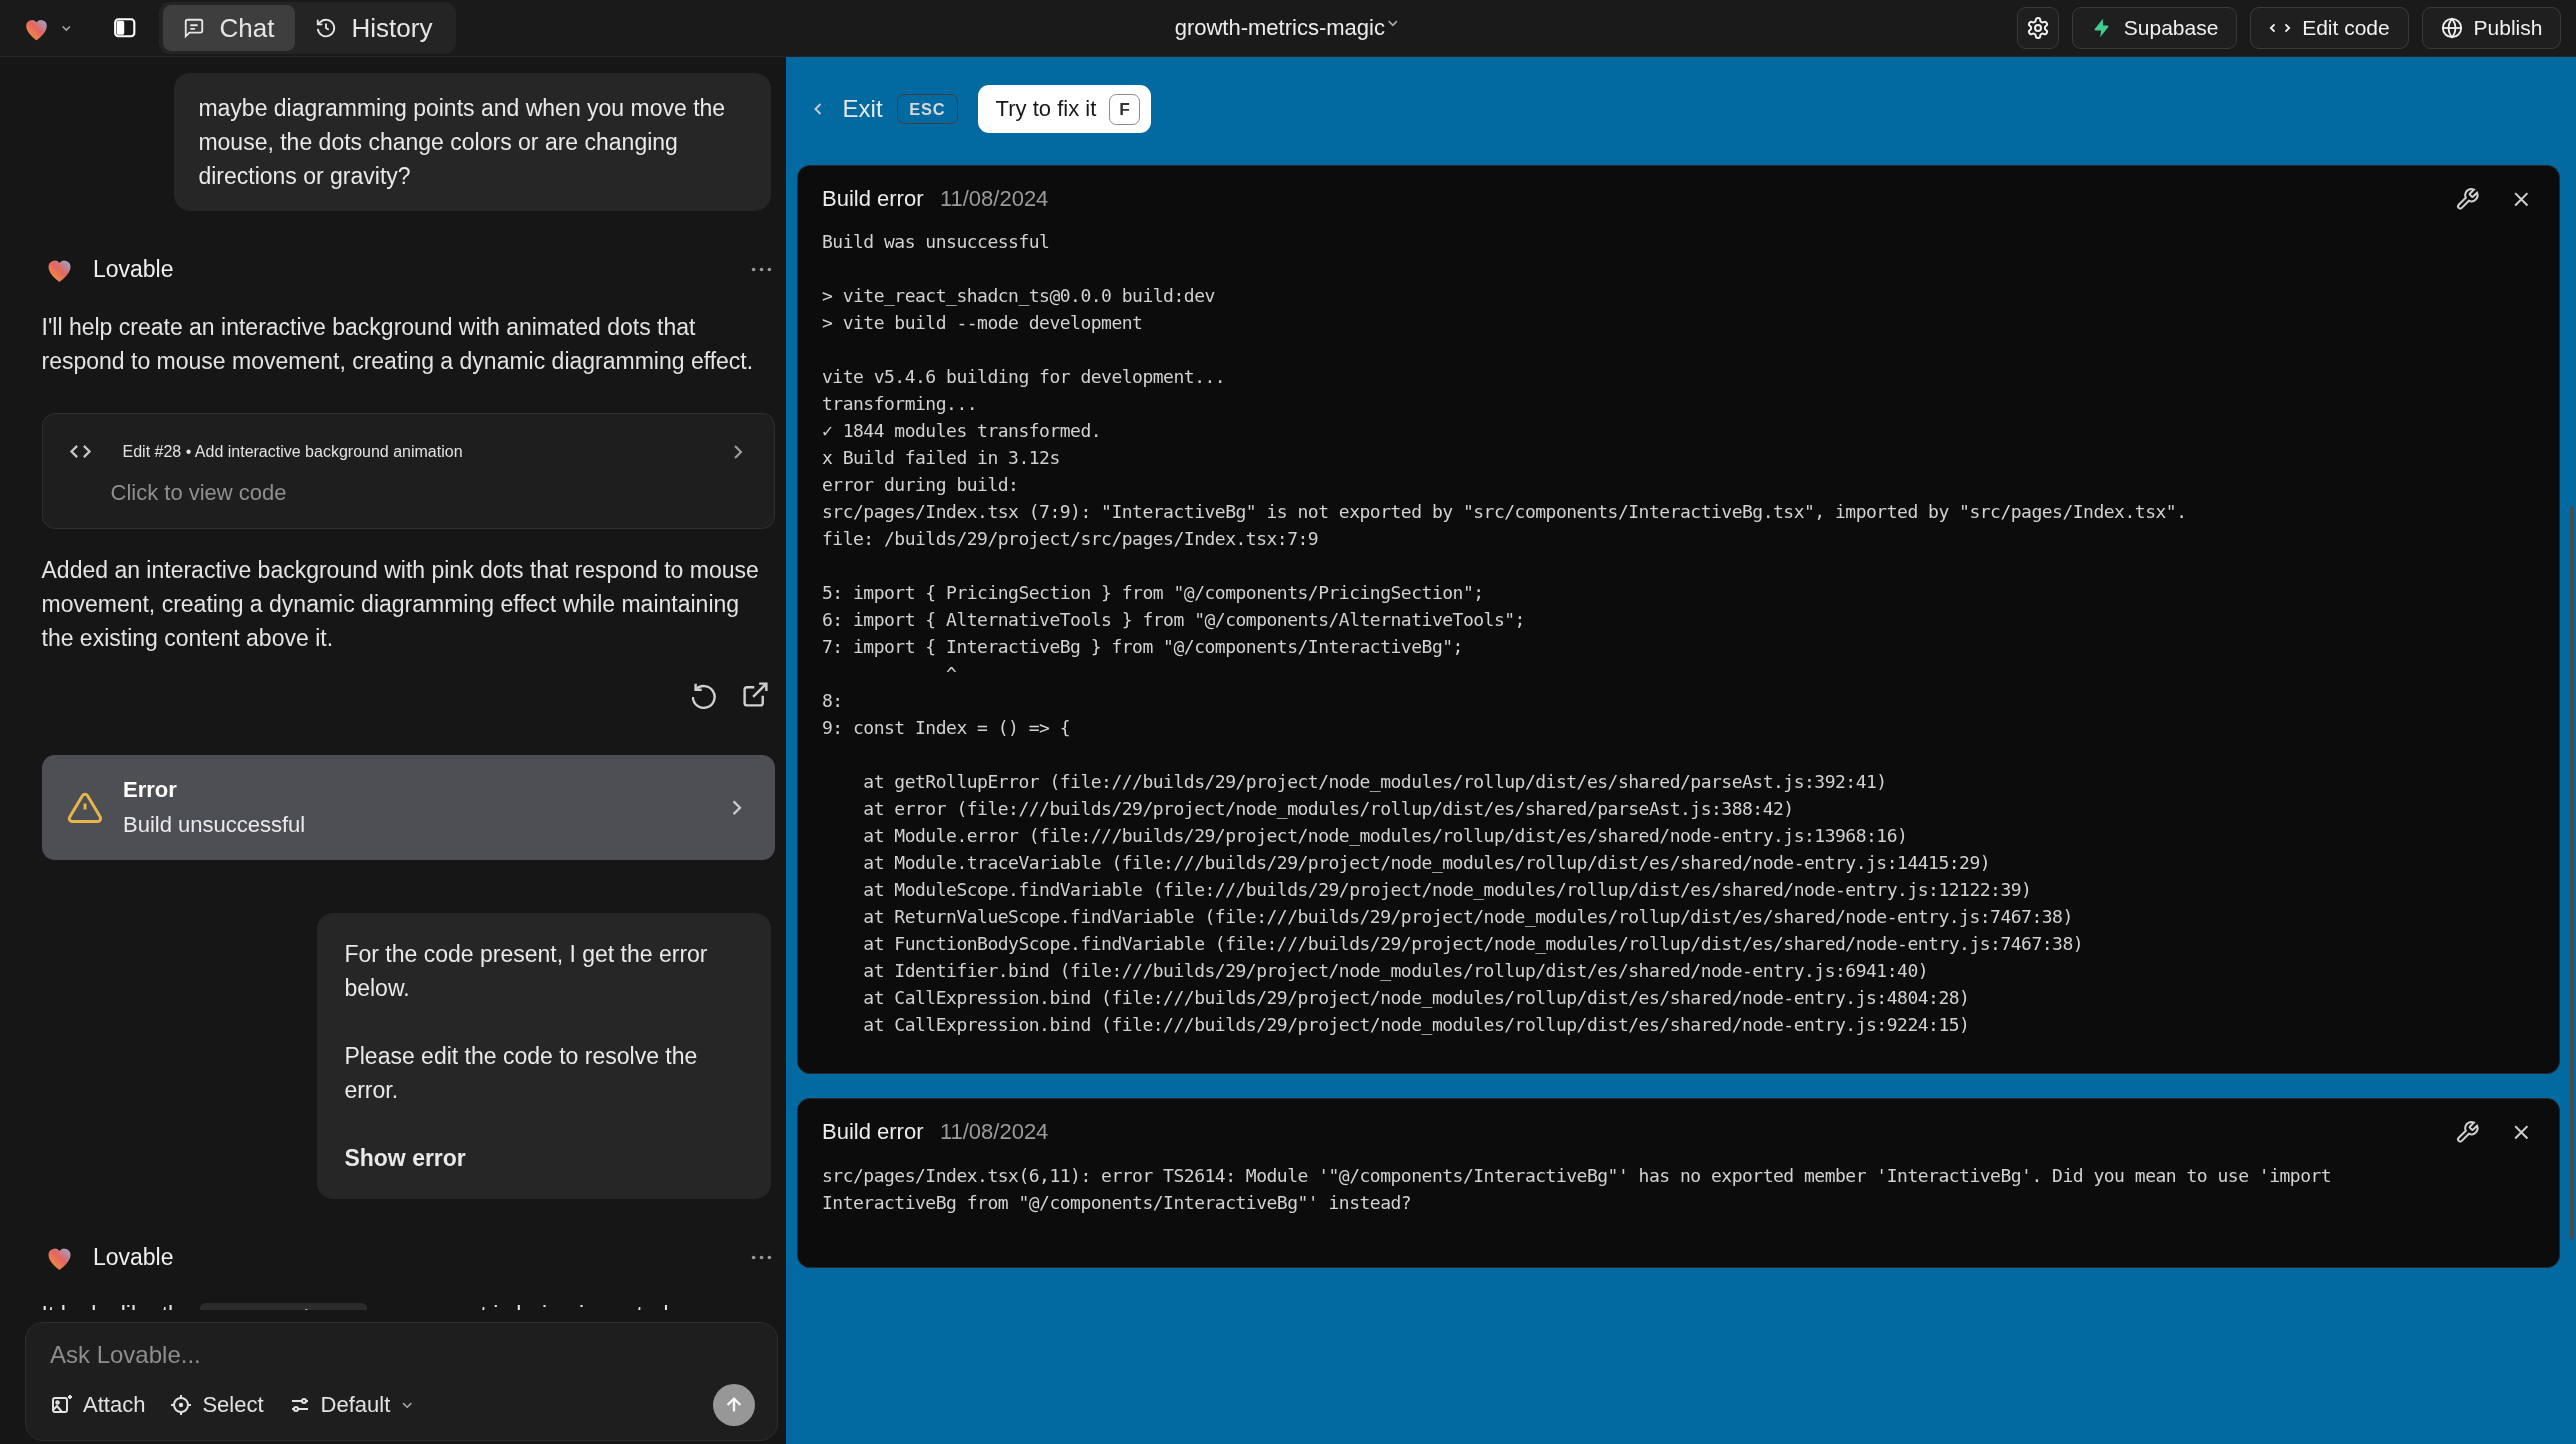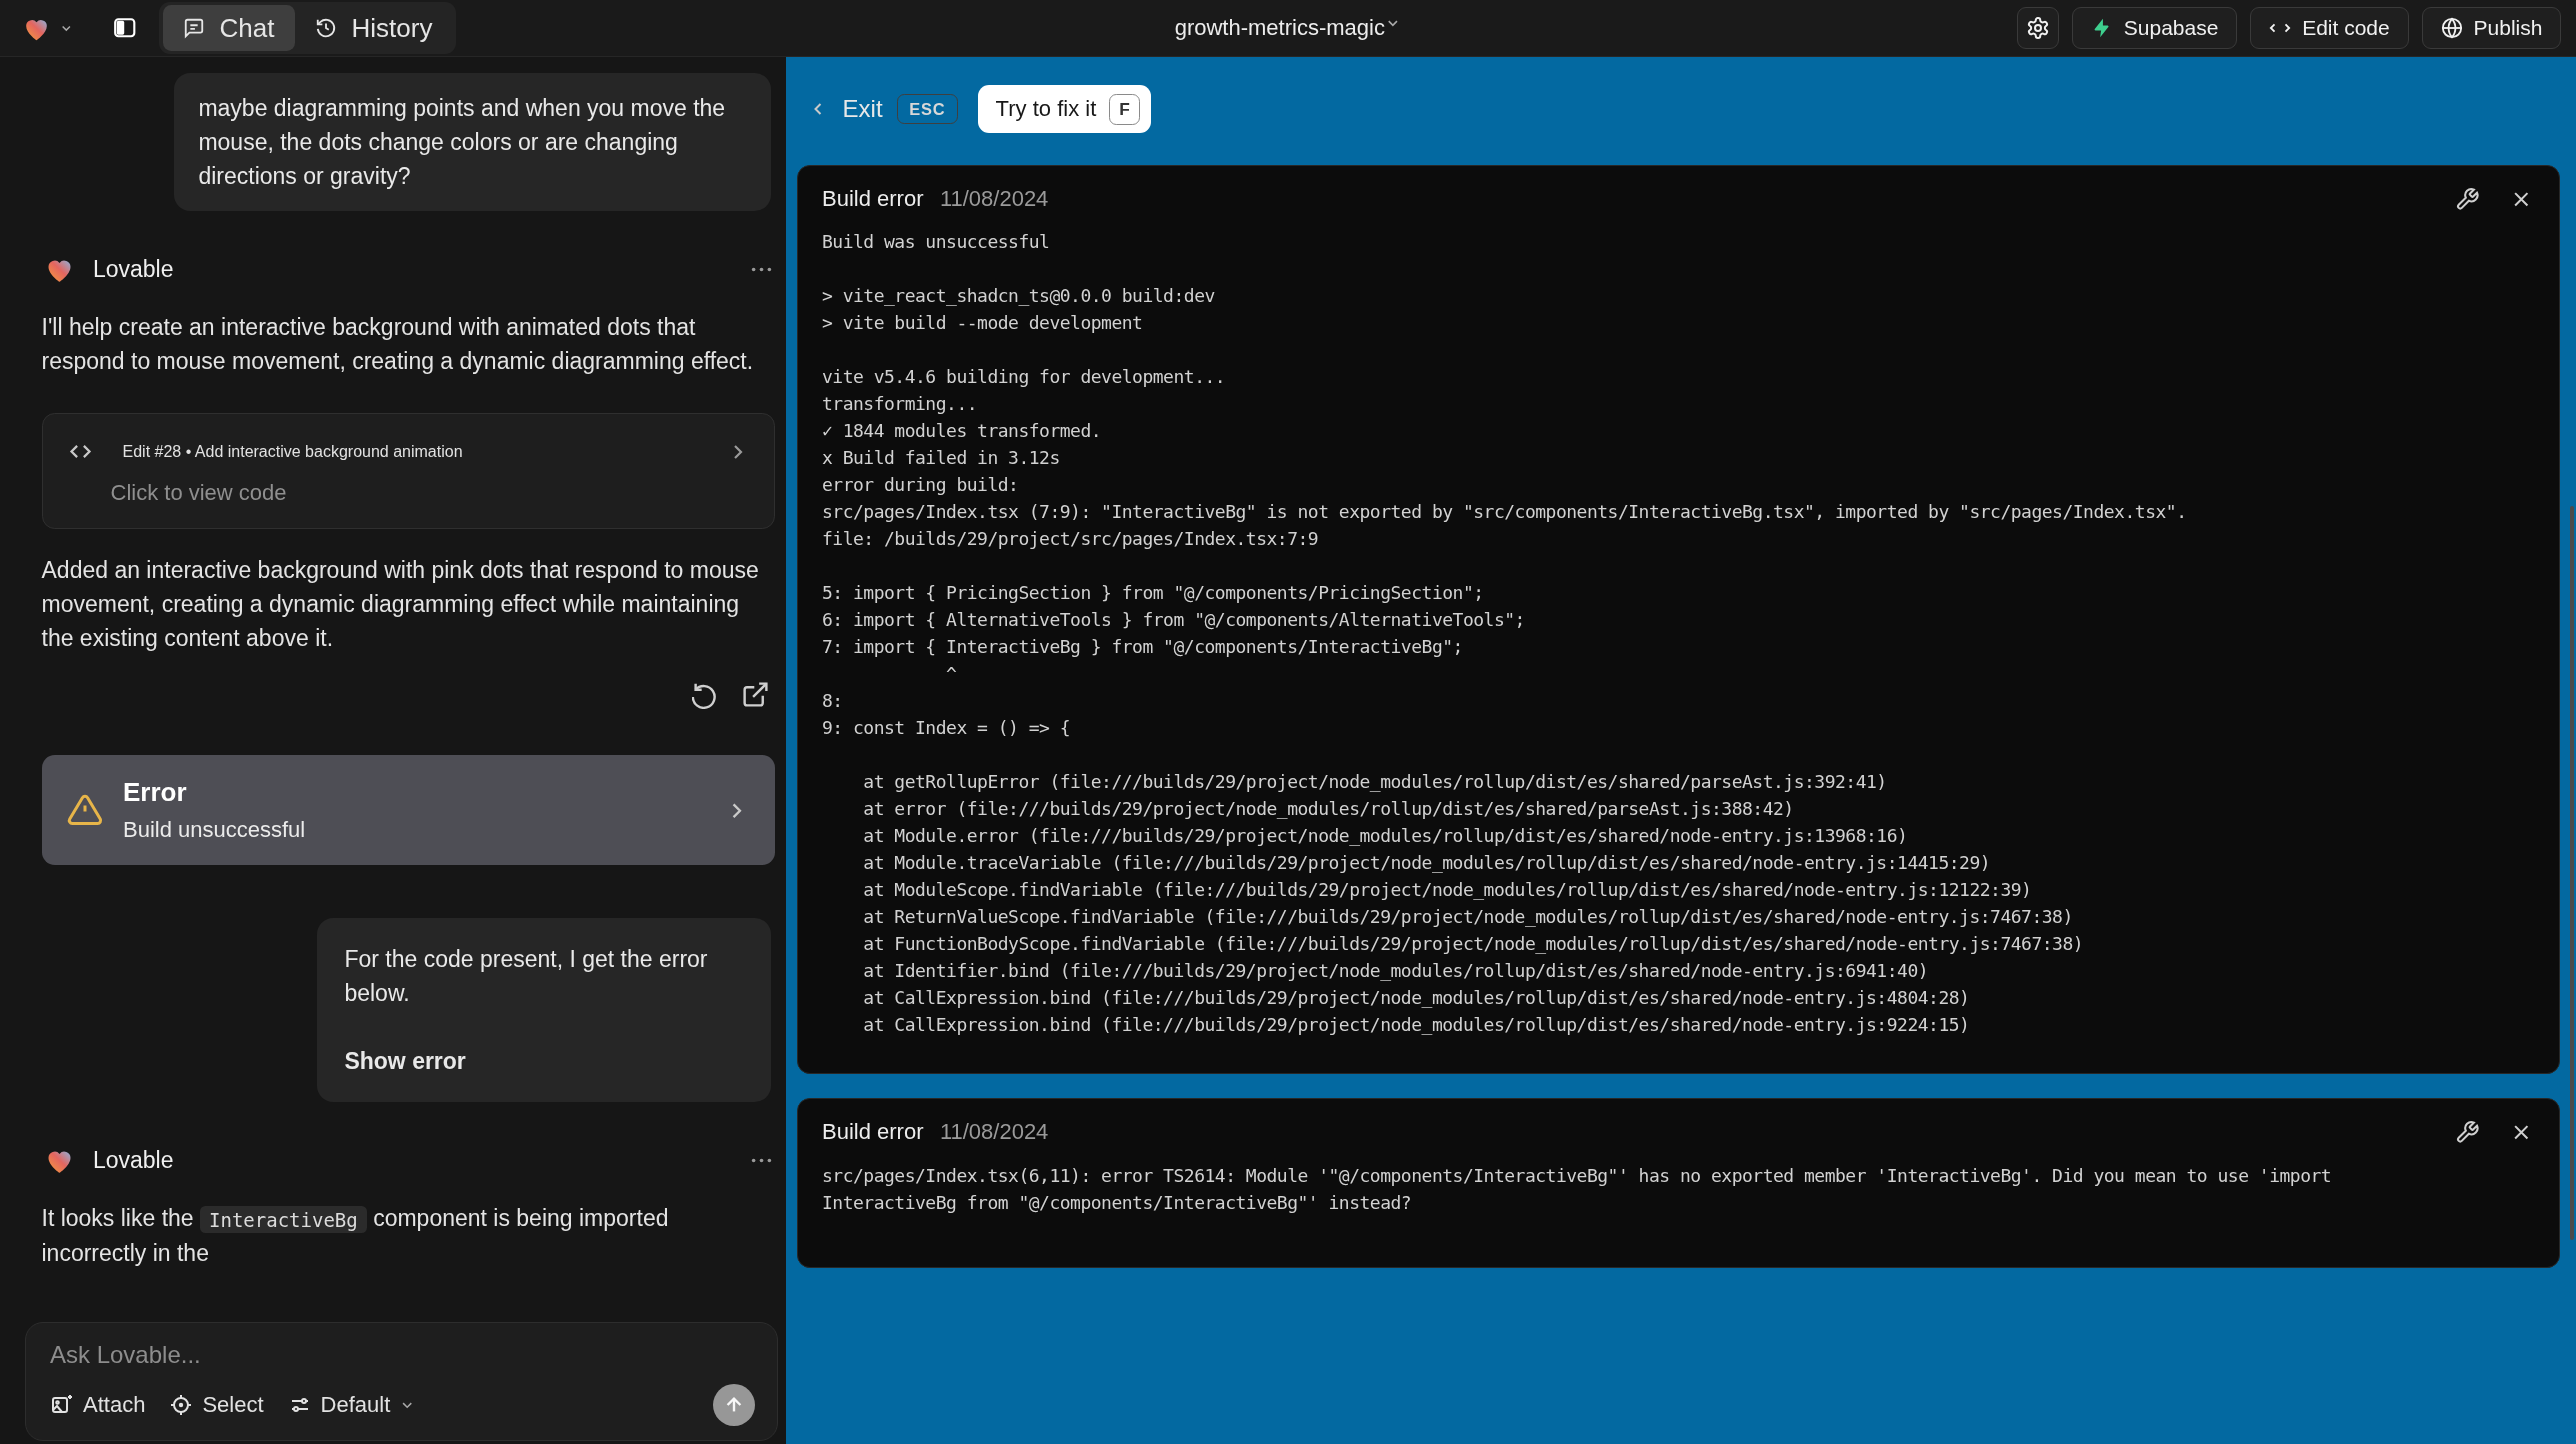--- a/index.html
+++ b/index.html
@@ -47,21 +47,21 @@
   .edit-card { margin-top:35px; background:#1e1e1e; border:0.9px solid #2f2f2f; border-radius:12.8px;
     padding:24px 24px 22px; cursor:pointer; }
   .edit-card .row1 { display:flex; align-items:center; gap:29px; font-size:16px; color:#e2e2e2; }
   .edit-card .row1 .chevR { margin-left:auto; color:#9a9a9a; display:flex; }
   .edit-card .sub { margin-top:14.6px; margin-left:44px; font-size:22px; color:#8f8f8f; }
   .after-icons { display:flex; justify-content:flex-end; gap:20px; margin-top:25.5px;
     padding-right:5.5px; color:#cfcfcf; }
   .err-card { margin-top:46px; background:#4e4e55; border-radius:12.8px; padding:22px 25.5px;
     display:flex; align-items:center; cursor:pointer; }
   .err-texts { margin-left:20px; }
-  .err-title { font-size:26px; font-weight:600; color:#ffffff; }
+  .err-title { font-size:22px; font-weight:600; color:#ffffff; }
   .err-sub { margin-top:9px; font-size:22px; color:#ebebeb; }
   .err-card .chevR { margin-left:auto; color:#c9c9c9; display:flex; }
   .chat-thumb { position:absolute; top:77px; left:774px; width:4.6px; height:930px;
     background:#4b4b4b; border-radius:2.7px; }
 
   
   .composer { position:absolute; left:9px; right:24px; bottom:3.6px; height:119px;
     background:#1e1e1e; border:0.9px solid #2d2d2d; border-radius:18px;
     padding:18px 22px 14.6px 24px; display:flex; flex-direction:column; }
   .composer textarea { background:transparent; border:none; outline:none; resize:none; flex:1;
@@ -257,20 +257,21 @@
         </div>
         <span class="chevR">
           <svg width="25.5" height="25.5" viewBox="0 0 24 24" fill="none" stroke="currentColor" stroke-width="2.2">
               <path d="m9 6 6 6-6 6"></path>
             </svg>
         </span>
       </div>
 
       <div class="bubble bubble-2">
         <p>For the code present, I get the error below.</p>
+        <p>Please edit the code to resolve the error.</p>
         <div class="show-error">Show error</div>
       </div>
 
       <div class="lov-row">
         <svg width="35" height="33" viewBox="0 0 24 24">
           <defs>
               <linearGradient id="hg3" x1="0" y1="1" x2="1" y2="0">
             <stop offset="0" stop-color="#f59e3c"></stop>
                 <stop offset="0.55" stop-color="#e4655f"></stop>
                 <stop offset="1" stop-color="#8fb0d9"></stop>

